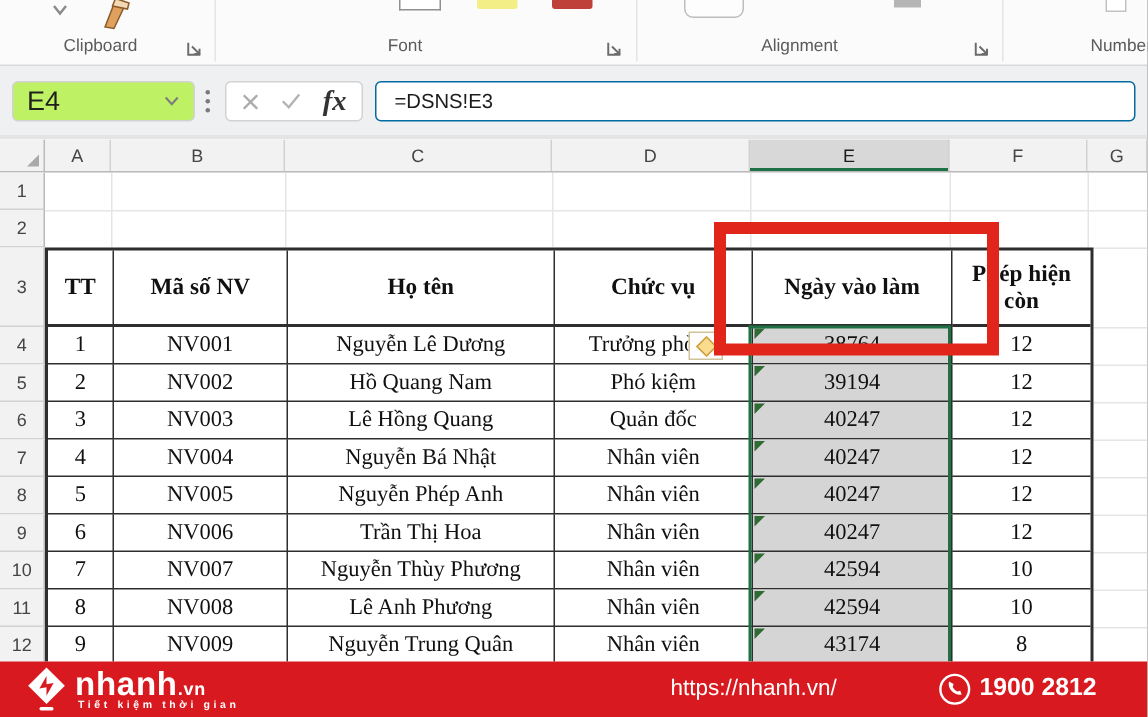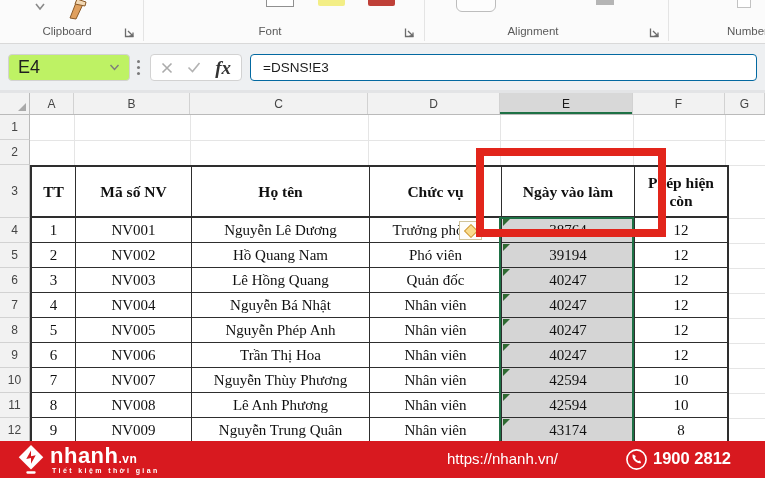--- a/index.html
+++ b/index.html
@@ -207,21 +207,21 @@
           <div class="tcell" style="width: 116px;">NV001</div>
           <div class="tcell" style="width: 178px;">Nguyễn Lê Dương</div>
           <div class="tcell" style="width: 132px;">Trưởng phòng</div>
           <div class="tcell ecell" style="width: 133px;">38764</div>
           <div class="tcell" style="width: 92px;">12</div>
         </div>
         <div class="trow">
           <div class="tcell" style="width: 44px;">2</div>
           <div class="tcell" style="width: 116px;">NV002</div>
           <div class="tcell" style="width: 178px;">Hồ Quang Nam</div>
-          <div class="tcell" style="width: 132px;">Phó viên</div>
+          <div class="tcell" style="width: 132px;">Phó kiệm</div>
           <div class="tcell ecell" style="width: 133px;">39194</div>
           <div class="tcell" style="width: 92px;">12</div>
         </div>
         <div class="trow">
           <div class="tcell" style="width: 44px;">3</div>
           <div class="tcell" style="width: 116px;">NV003</div>
           <div class="tcell" style="width: 178px;">Lê Hồng Quang</div>
           <div class="tcell" style="width: 132px;">Quản đốc</div>
           <div class="tcell ecell" style="width: 133px;">40247</div>
           <div class="tcell" style="width: 92px;">12</div>

